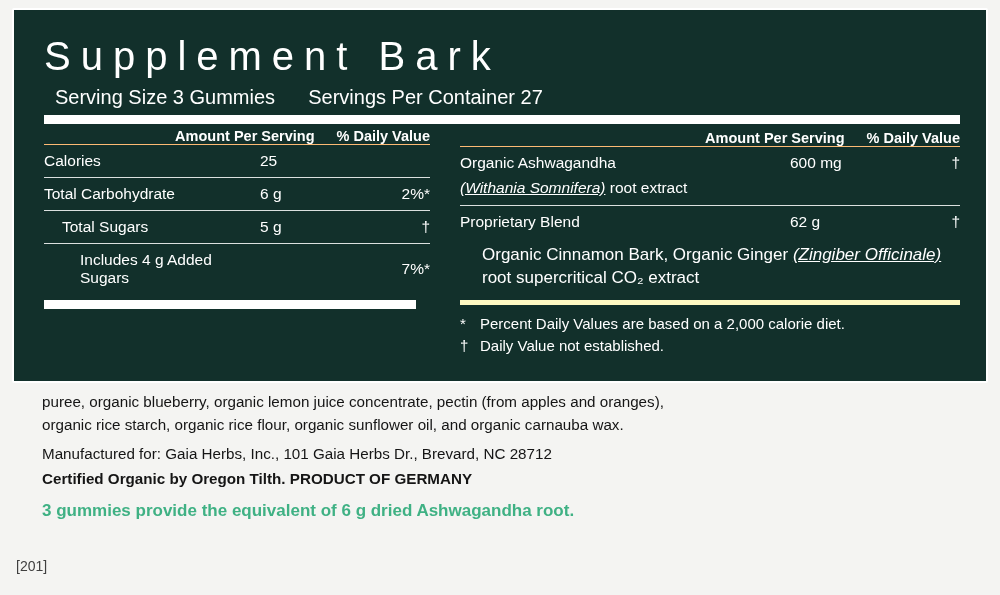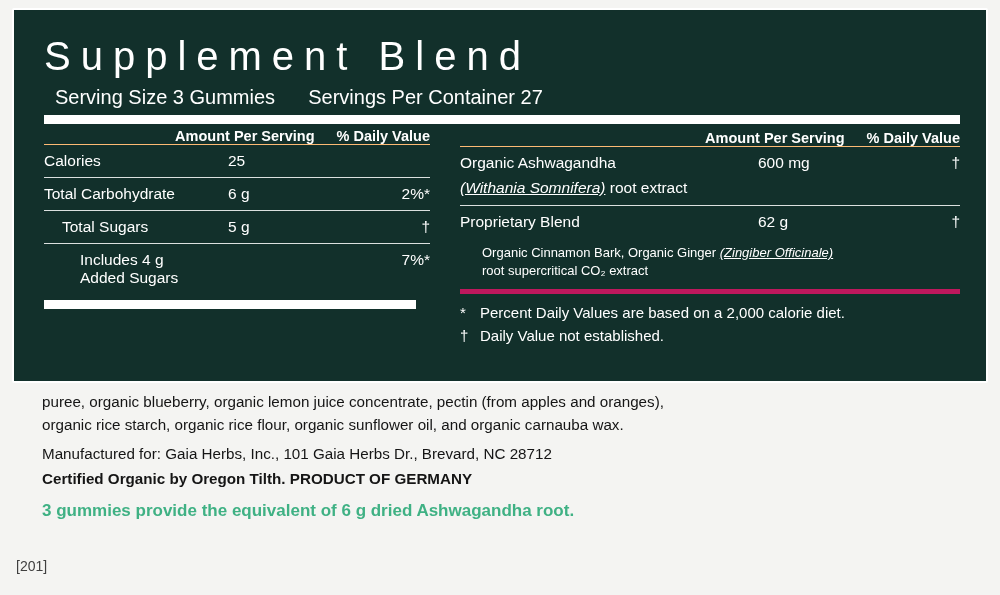--- a/index.html
+++ b/index.html
@@ -58,49 +58,48 @@
     align-items: flex-end;
     font-size: 14.5px;
     padding: 4px 0 0 0;
     border-bottom: 1px solid #fdba74;
     margin-left: 4px;
   }
   .hdr .aps { font-weight: 700; }
   .hdr .dv { font-weight: 700; margin-left: 22px; }
   .row {
     display: flex;
-    align-items: flex-start;
+    align-items: center;
     font-size: 15.5px;
     padding: 7px 0 7px 0;
     border-bottom: 1px solid rgba(255,255,255,.85);
     margin-left: 4px;
     position: relative;
-    gap: 32px;
   }
   .row.noline { border-bottom: none; }
   .row .name { flex: 1; }
   .row .amt { width: 92px; text-align: left; margin-left: 8px; }
   .row .dv { width: 78px; text-align: right; }
   .ind1 { padding-left: 18px; }
   .ind2 { padding-left: 36px; }
   .bar-bottom {
     height: 9px; background: #ffffff; margin: 6px 0 0 4px; width: 372px;
   }
   .italic { font-style: italic; text-decoration: underline; }
   .sub-line {
     font-size: 15.5px;
     margin-left: 4px;
     padding: 0 0 8px 0;
     border-bottom: 1px solid rgba(255,255,255,.85);
   }
   .blend-desc {
-    font-size: 13px;
+    font-size: 17px;
     margin-left: 4px;
     padding: 6px 0 10px 22px;
-    border-bottom: 5px solid #be185d;
+    border-bottom: 5px solid #fef9c3;
     line-height: 1.35;
   }
   .blend-desc .l2 { display:block; }
   .footnotes {
     margin-left: 4px;
     padding-top: 8px;
     font-size: 15px;
     line-height: 1.5;
   }
   .footnotes div { display: flex; }
@@ -129,21 +128,21 @@
     color: #404040;
   }
 </style>
 </head>
 <body>
 
 <div id="page">
 
   <div class="panel">
 
-    <div class="sf-title">Supplement Blend</div>
+    <div class="sf-title">Supplement Bark</div>
 
     <div class="serving-line">
       <span>Serving Size 3 Gummies</span>
       <span class="sp"></span>
       <span>Servings Per Container 27</span>
     </div>
 
     <div class="rule-thick"></div>
 
     <div class="cols">

